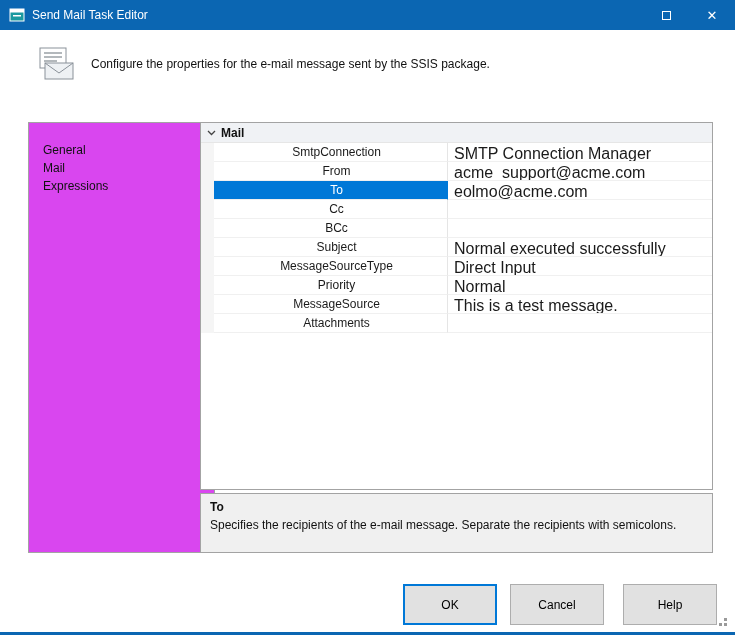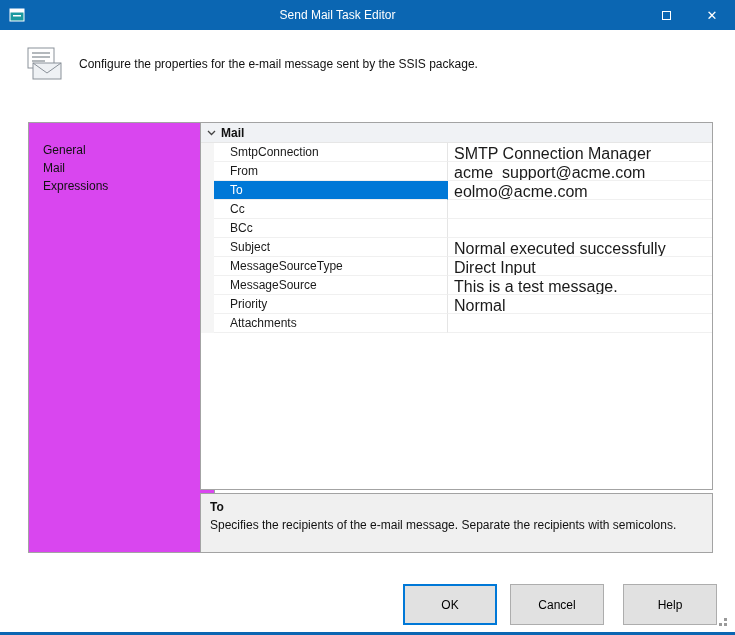--- a/index.html
+++ b/index.html
@@ -16,32 +16,32 @@
   }
 
   
   .titlebar {
     position: absolute; left: 0; top: 0; right: 0; height: 30px;
     background: var(--titlebar, #0b66b2);
     display: flex; align-items: center;
     color: #fff;
   }
   .app-icon { margin-left: 9px; width: 16px; height: 16px; flex: 0 0 16px; }
-  .titlebar .title { margin-left: 7px; font-size: 12px; flex: 1 1 auto; white-space: nowrap; text-align: center; }
+  .titlebar .title { margin-left: 7px; font-size: 12px; flex: 1 1 auto; white-space: nowrap; }
   .tb-buttons { display: flex; height: 30px; }
   .tb-btn {
     width: 46px; height: 30px;
     display: flex; align-items: center; justify-content: center;
     color: #fff; font-size: 13px; cursor: default;
   }
   .max-glyph { display: inline-block; width: 9px; height: 9px; border: 1px solid #fff; }
 
   
   .header {
-    position: absolute; left: 25px; top: 44px; right: 25px; height: 40px;
+    position: absolute; left: 37px; top: 44px; right: 25px; height: 40px;
     display: flex; align-items: center;
   }
   .mail-task-icon { width: 38px; height: 34px; flex: 0 0 38px; }
   .header-text { margin-left: 16px; font-size: 12px; color: #111; }
 
   
   .sidebar {
     position: absolute; left: 28px; top: 122px; width: 187px; height: 431px;
     border: 1px solid #a3a3a3; background: #d946ef;
     padding-top: 18px;
@@ -62,21 +62,21 @@
     background: #f0f2f5; border-bottom: 1px solid #e6e6e6;
   }
   .chev { width: 20px; display: flex; justify-content: center; align-items: center; }
   .cat-label { font-size: 12px; font-weight: bold; color: #111; }
   .grid-row { height: 19px; display: flex; cursor: default; }
   .row-indent { flex: 0 0 13px; background: #f5f5f5; }
   .prop-name {
     flex: 0 0 234px; font-size: 12px; color: #1a1a1a;
     padding: 2px 4px 0 16px;
     border-right: 1px solid #e5e5e5; border-bottom: 1px solid #f0f0f0;
-    white-space: nowrap; overflow: hidden;
+    white-space: nowrap; overflow: hidden; text-align: center;
   }
   .prop-value {
     flex: 1 1 auto; font-size: 16px; font-weight: normal; color: #1a1a1a;
     padding: 2px 4px 0 6px;
     border-bottom: 1px solid #f0f0f0;
     white-space: nowrap; overflow: hidden;
   }
   .grid-row.selected .prop-name {
     background: var(--selection, #0078d7);
     color: #ffffff;
@@ -201,27 +201,27 @@
       <div class="prop-name">Subject</div>
       <div class="prop-value">Normal executed successfully</div>
     </div>
     <div class="grid-row">
       <div class="row-indent"></div>
       <div class="prop-name">MessageSourceType</div>
       <div class="prop-value">Direct Input</div>
     </div>
     <div class="grid-row">
       <div class="row-indent"></div>
+      <div class="prop-name">Priority</div>
+      <div class="prop-value">Normal</div>
+    </div>
+    <div class="grid-row">
+      <div class="row-indent"></div>
       <div class="prop-name">MessageSource</div>
       <div class="prop-value">This is a test message.</div>
-    </div>
-    <div class="grid-row">
-      <div class="row-indent"></div>
-      <div class="prop-name">Priority</div>
-      <div class="prop-value">Normal</div>
     </div>
     <div class="grid-row">
       <div class="row-indent"></div>
       <div class="prop-name">Attachments</div>
       <div class="prop-value"></div>
     </div>
   </div>
 
   <div class="desc-panel">
     <div class="desc-title">To</div>

